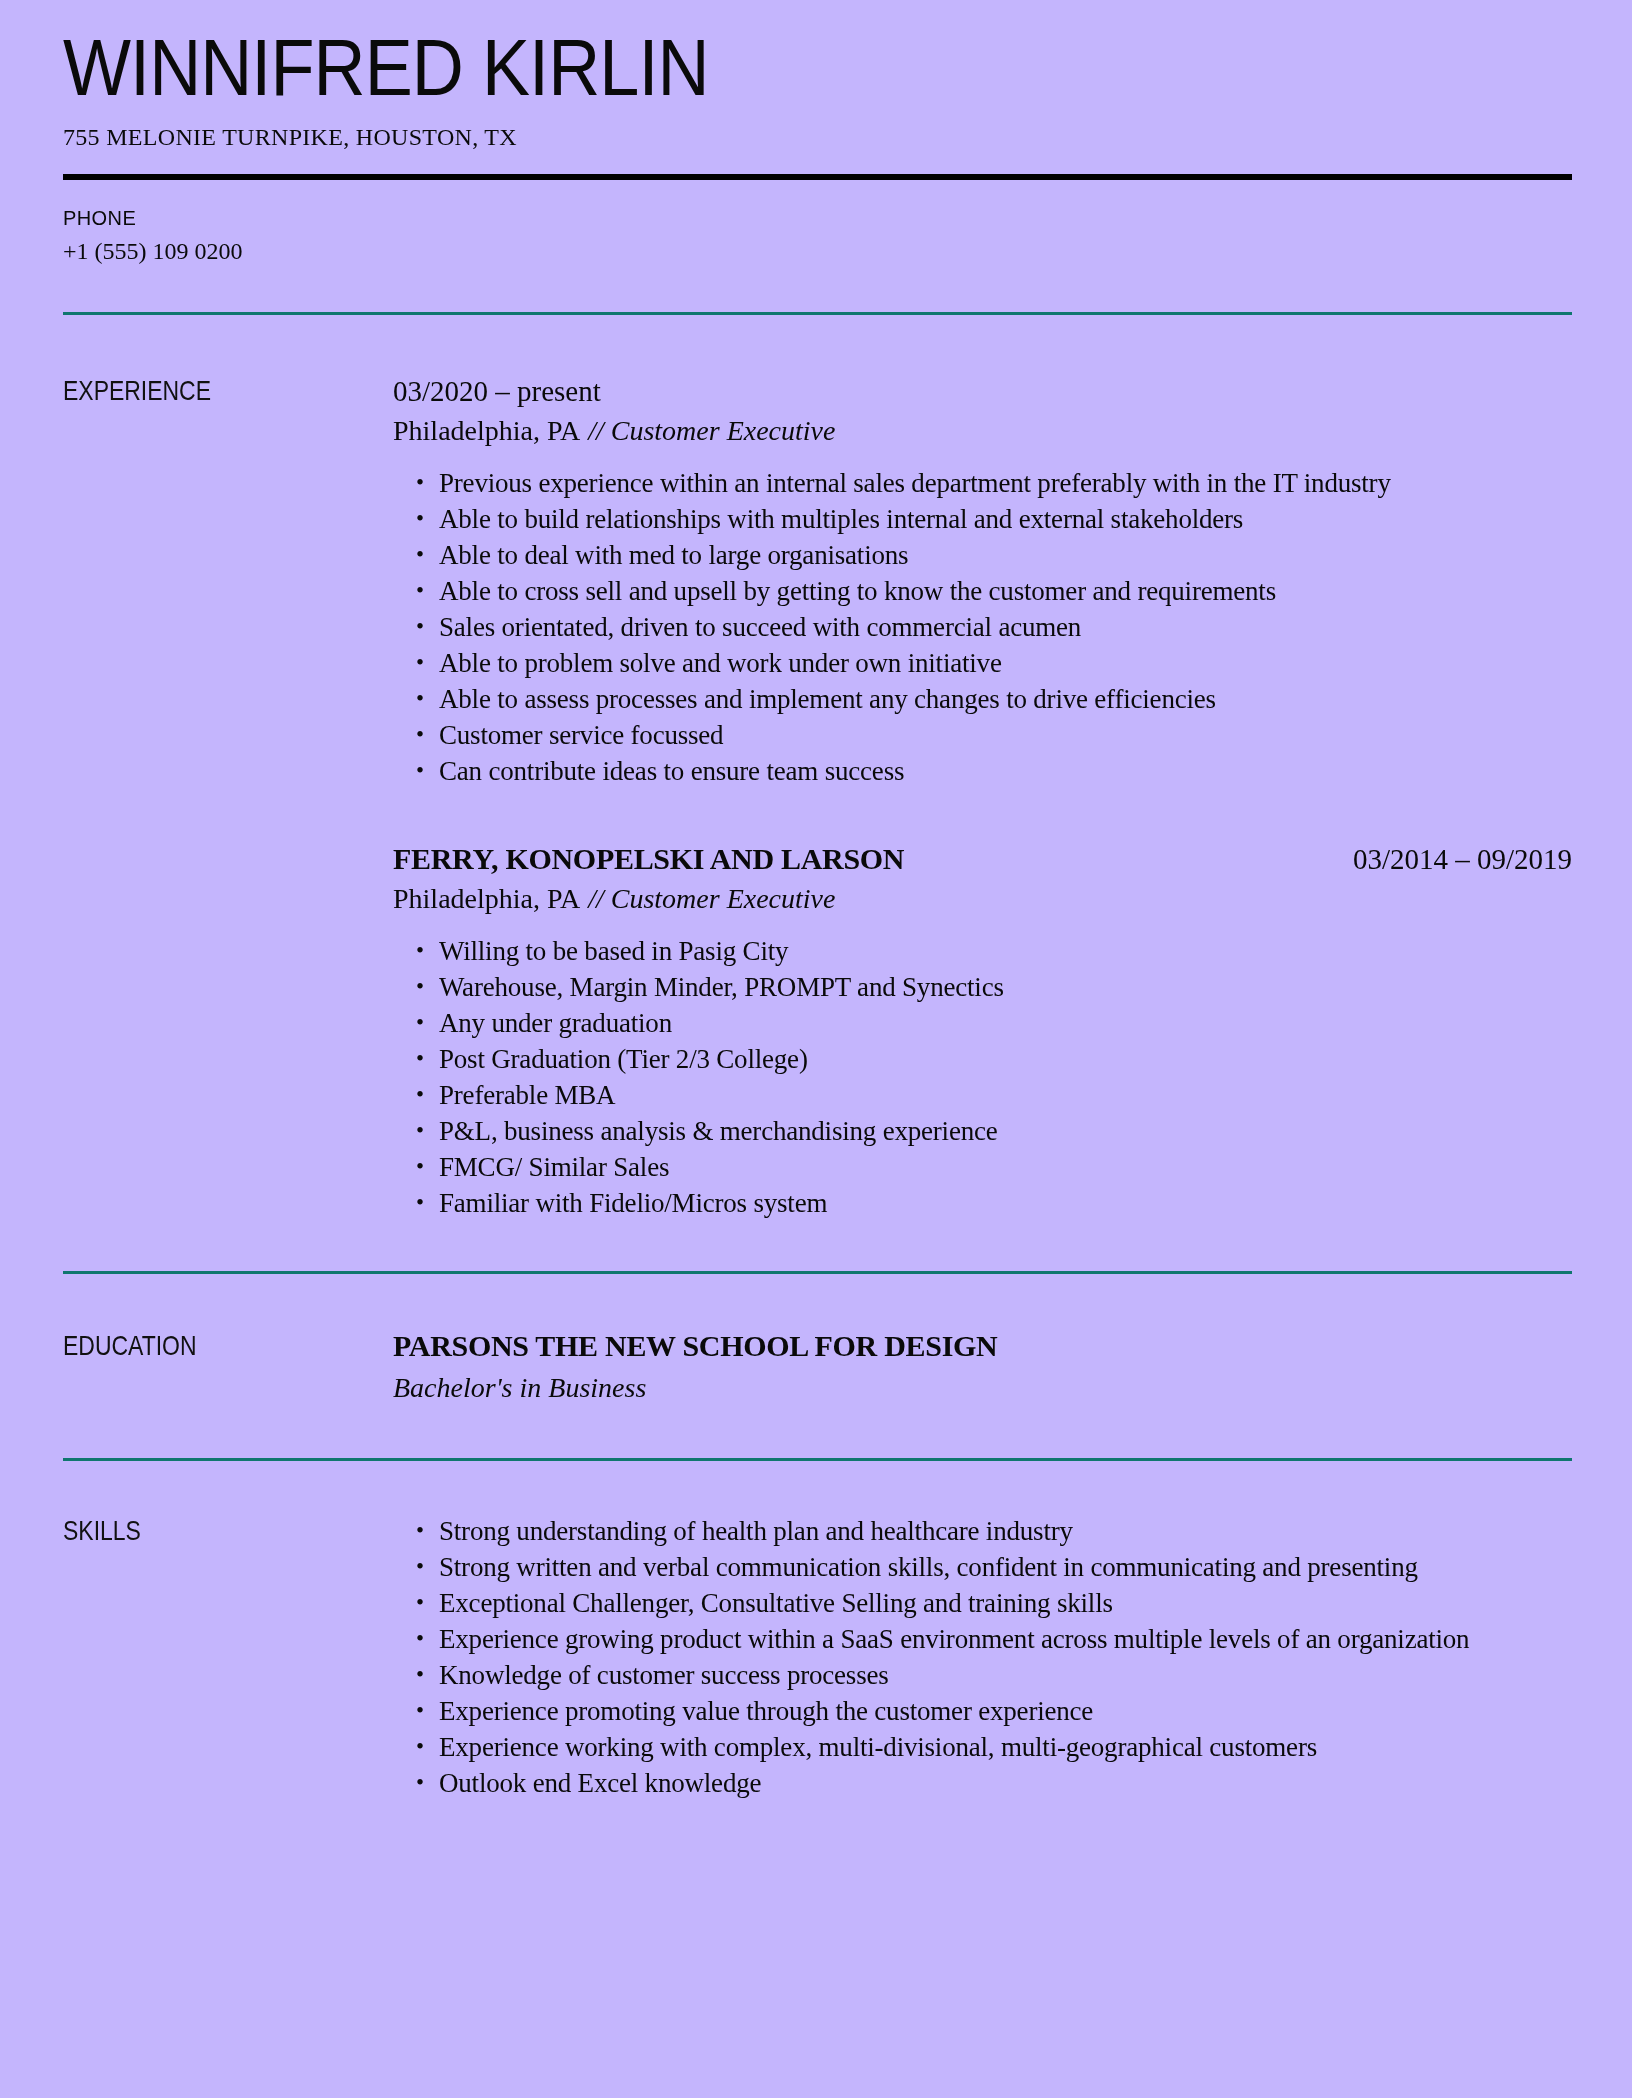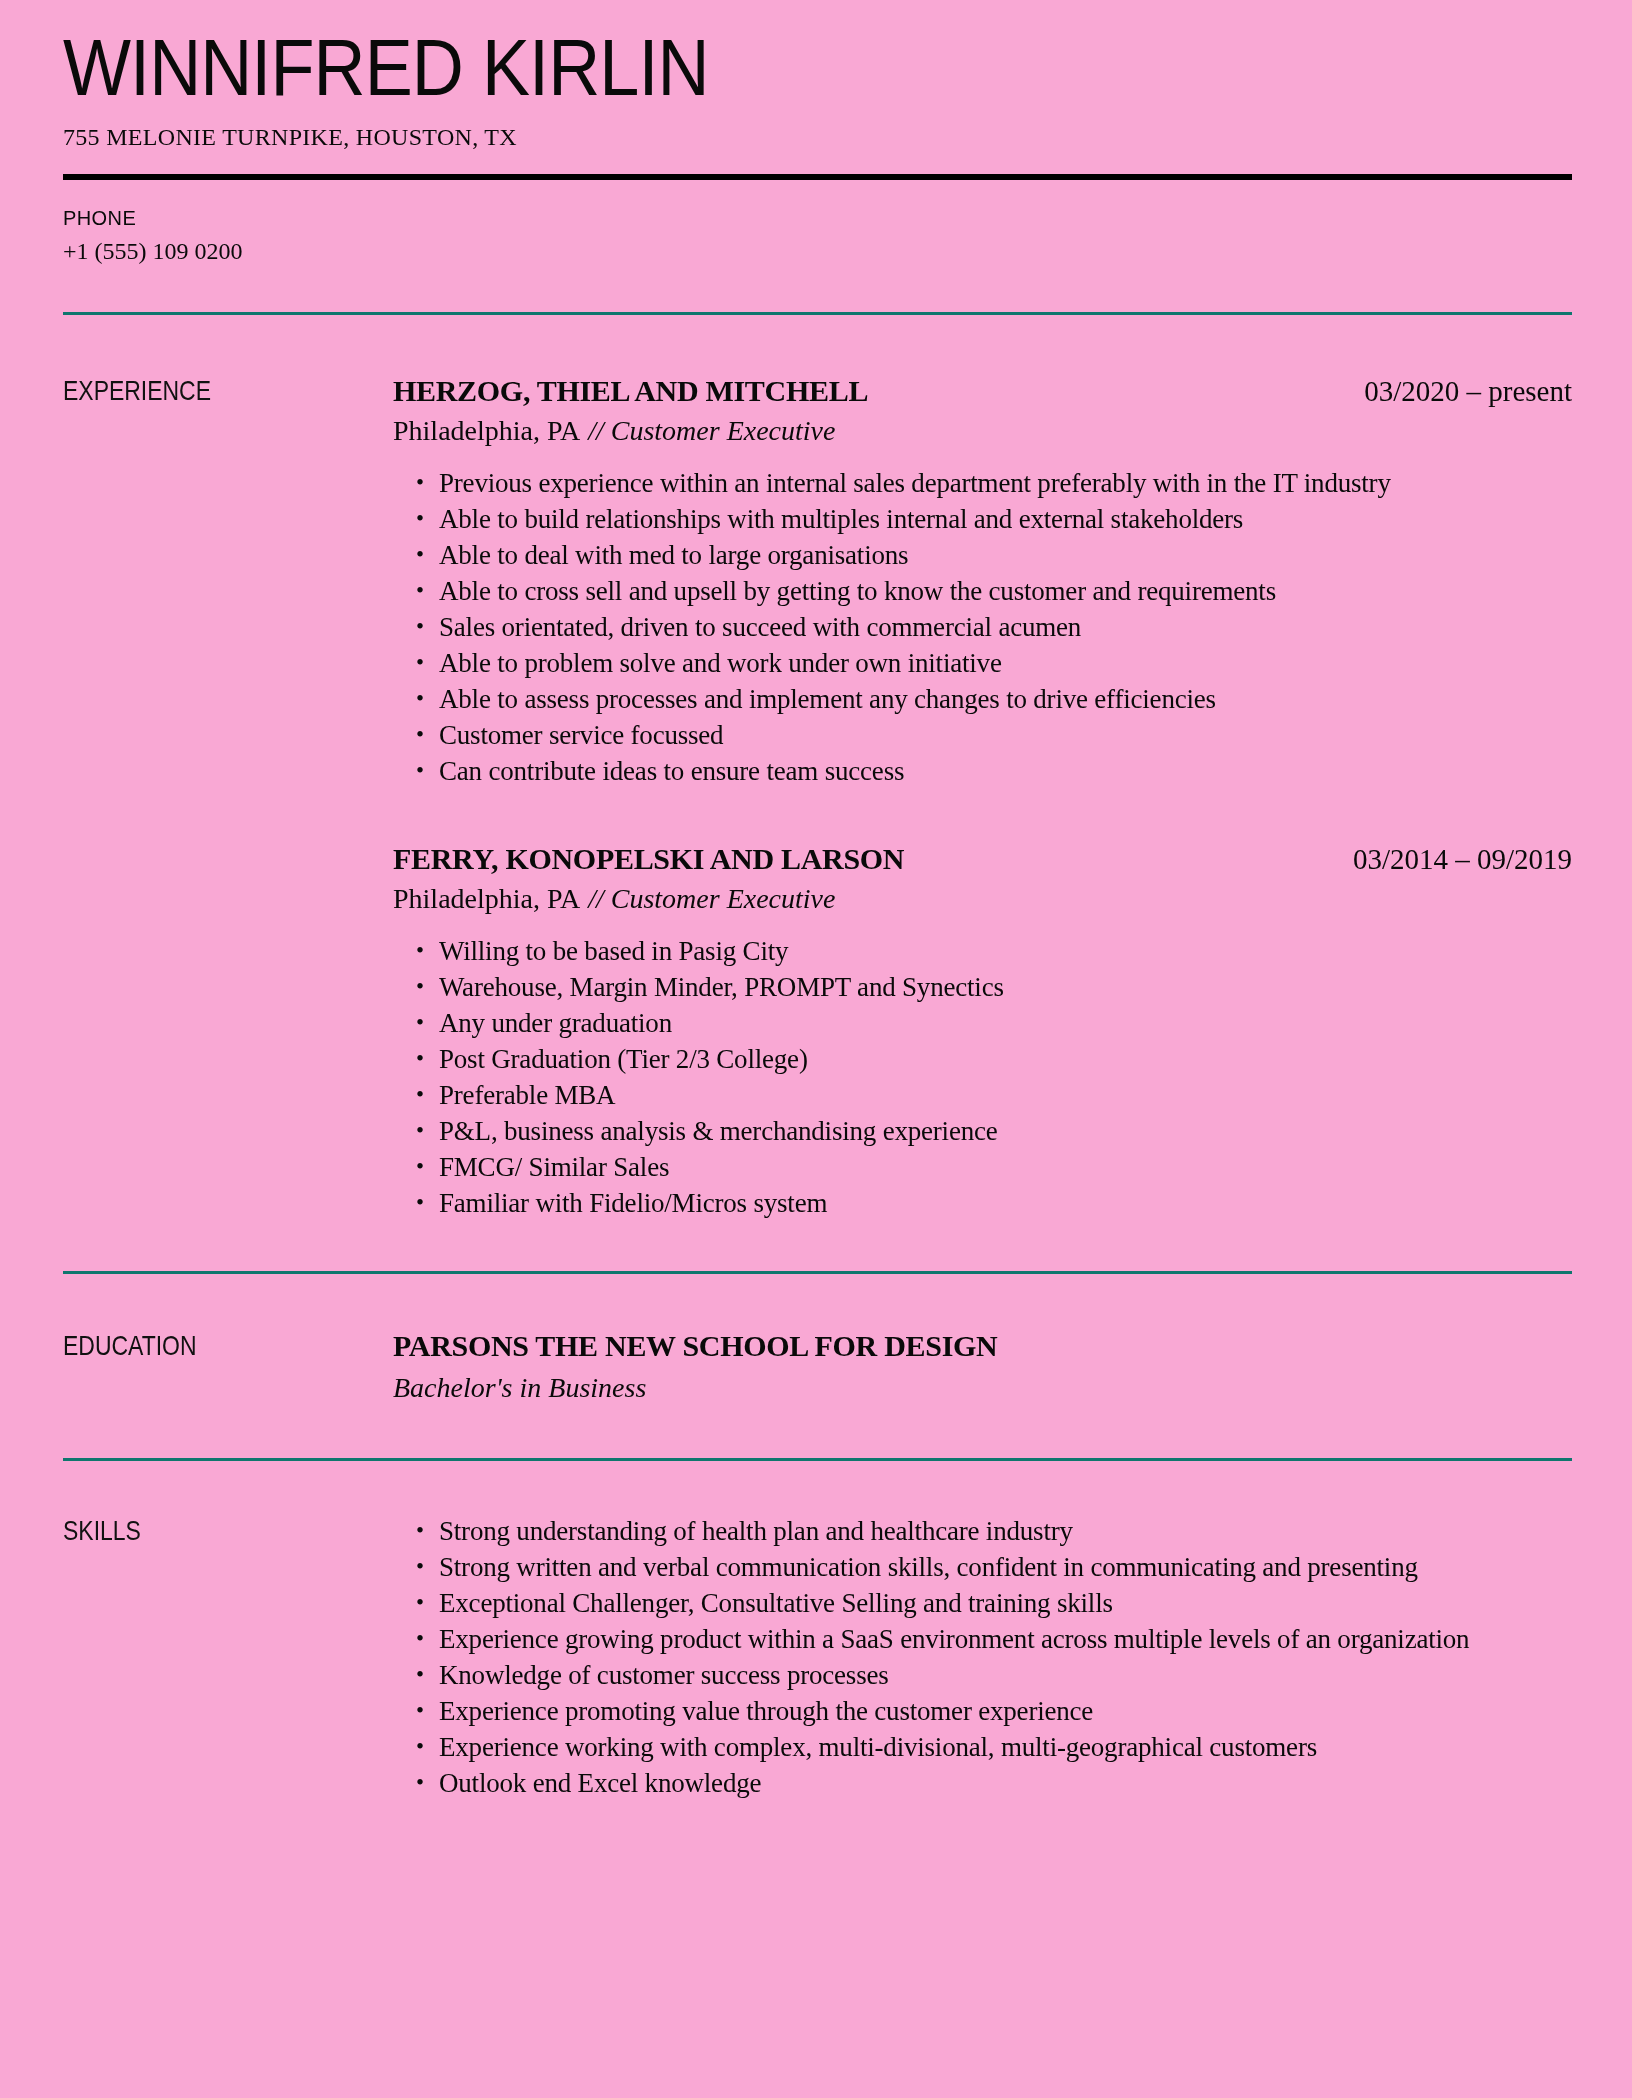--- a/index.html
+++ b/index.html
@@ -2,21 +2,21 @@
 <html><head>
 <meta charset="utf-8">
 <style>
   * { box-sizing: border-box; }
   html, body { margin: 0; padding: 0; background: #ffffff; }
 
   .page {
     position: relative;
     width: 1632px;
     height: 2098px;
-    background: #f9a8d4;
+    background: #c4b5fd;
     color: #0a0a0a;
     padding: 26px 60px 0 63px;
     overflow: hidden;
     font-family: "Liberation Serif", "DejaVu Serif", serif;
   }
 
   
   .name {
     margin: 0;
     font-family: "Liberation Sans", "DejaVu Sans", sans-serif;
@@ -164,21 +164,20 @@
     </div>
   </header>
 
   <section class="section section-experience">
     <div class="section-label"><span class="condense-label">EXPERIENCE</span></div>
 
     <div class="section-body">
 
       <article class="job">
         <div class="job-header">
-          <h2 class="company">HERZOG, THIEL AND MITCHELL</h2>
           <div class="dates">03/2020 – present</div>
         </div>
         <div class="role"><span>Philadelphia, PA</span><em>// Customer Executive</em></div>
         <ul class="bullets">
 
         <li>Previous experience within an internal sales department preferably with in the IT industry</li>
             <li>Able to build relationships with multiples internal and external stakeholders</li>
             <li>Able to deal with med to large organisations</li>
             <li>Able to cross sell and upsell by getting to know the customer and requirements</li>
             <li>Sales orientated, driven to succeed with commercial acumen</li>

